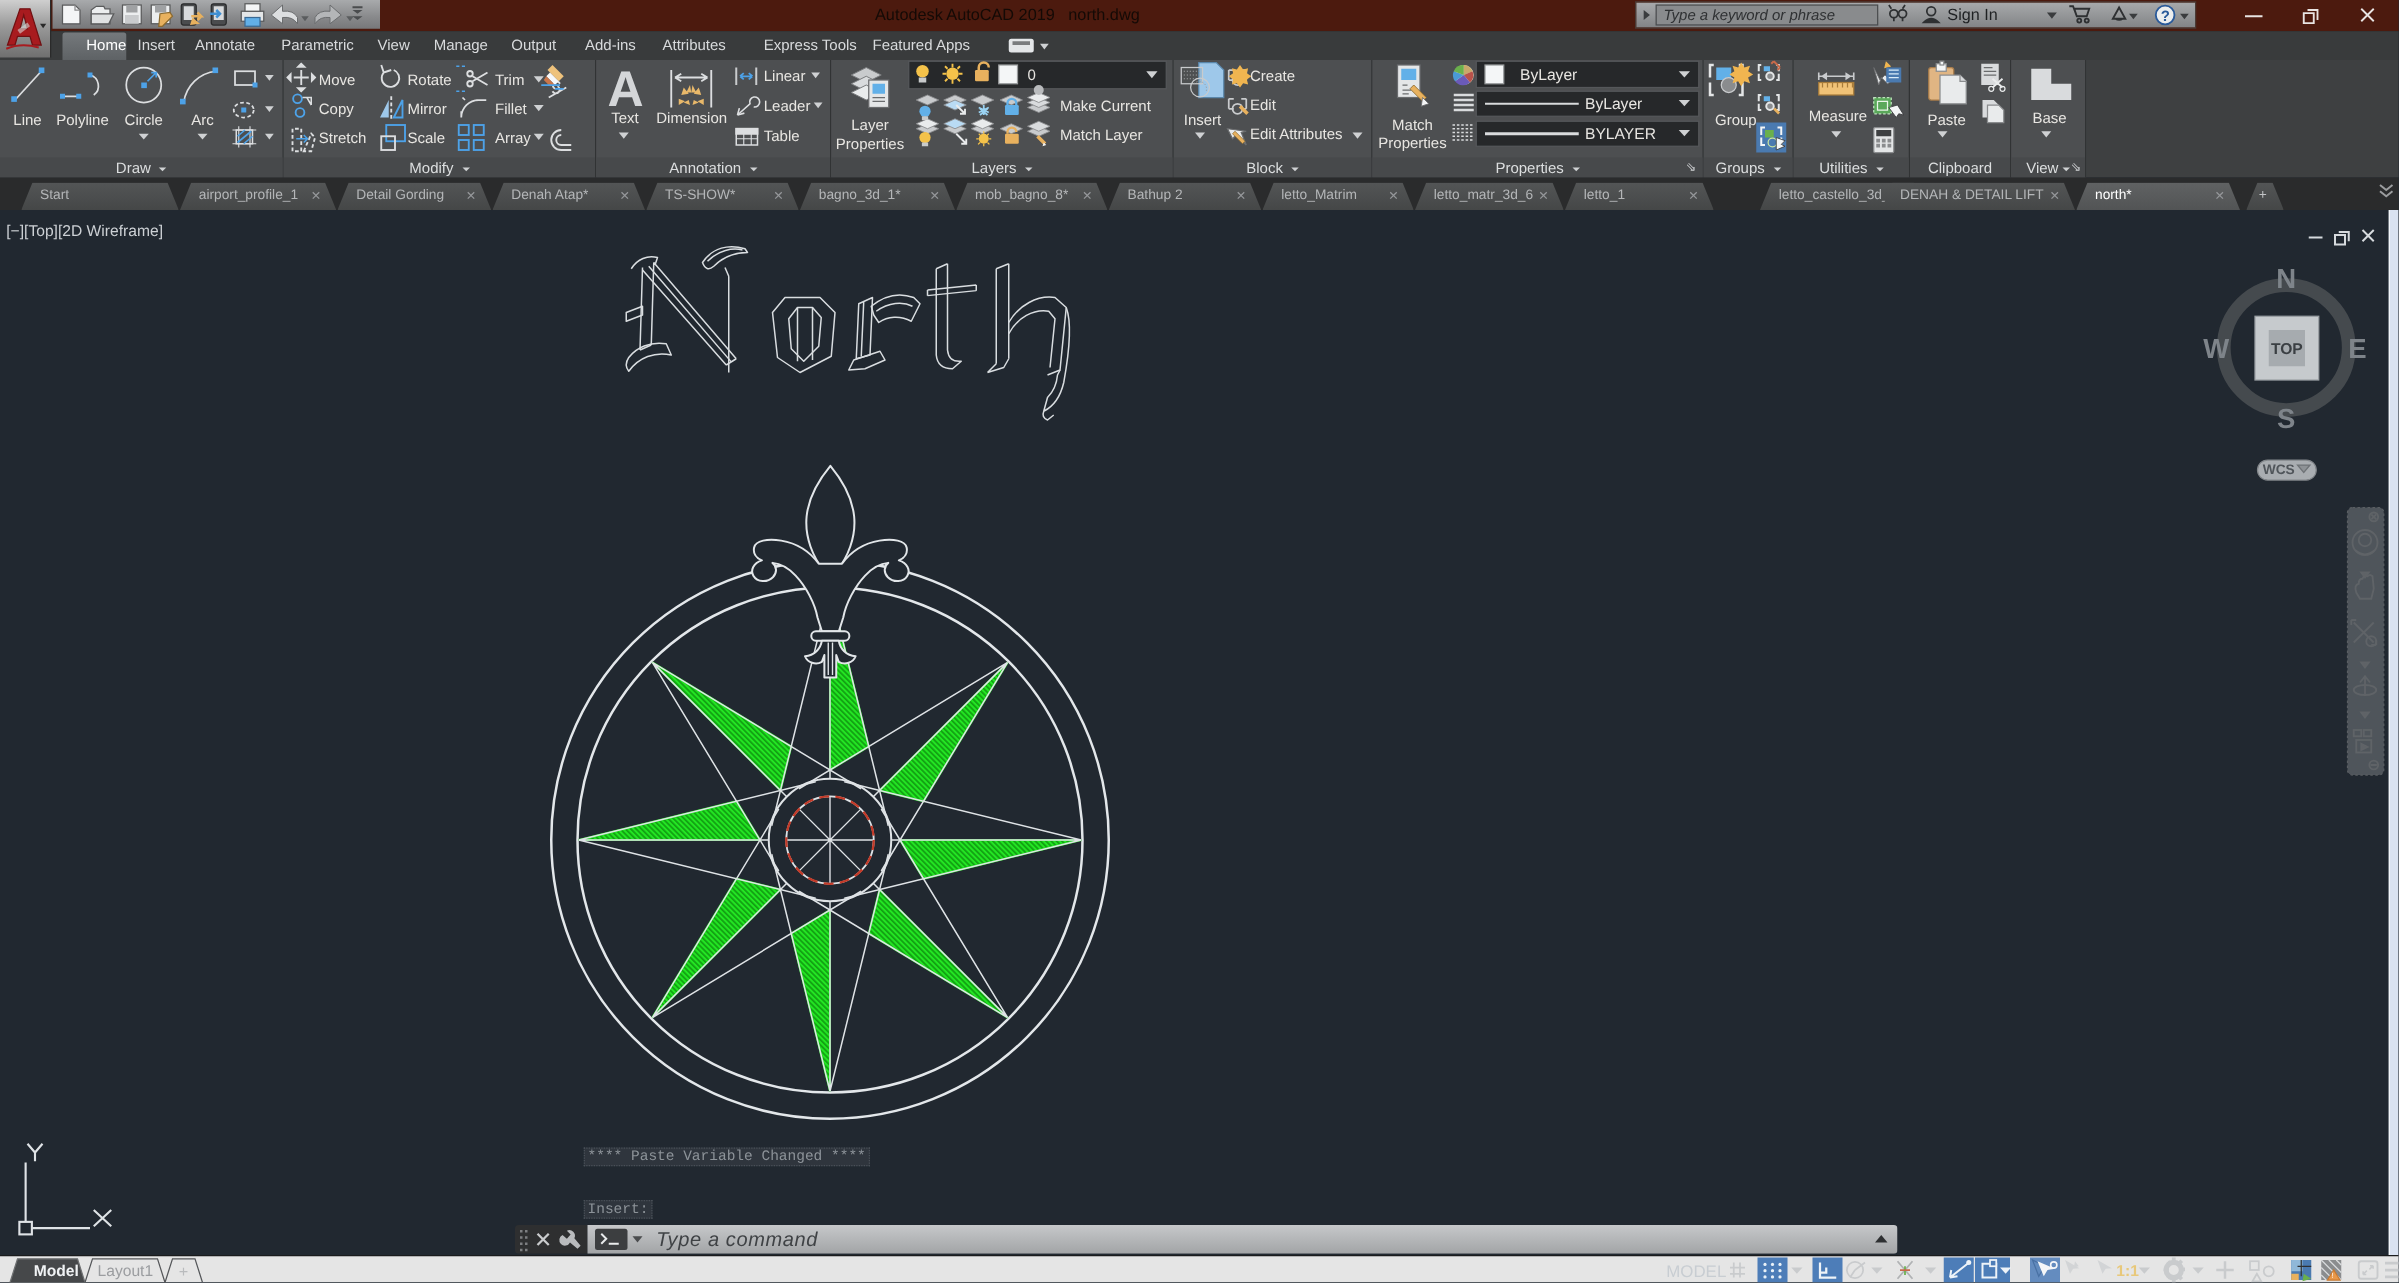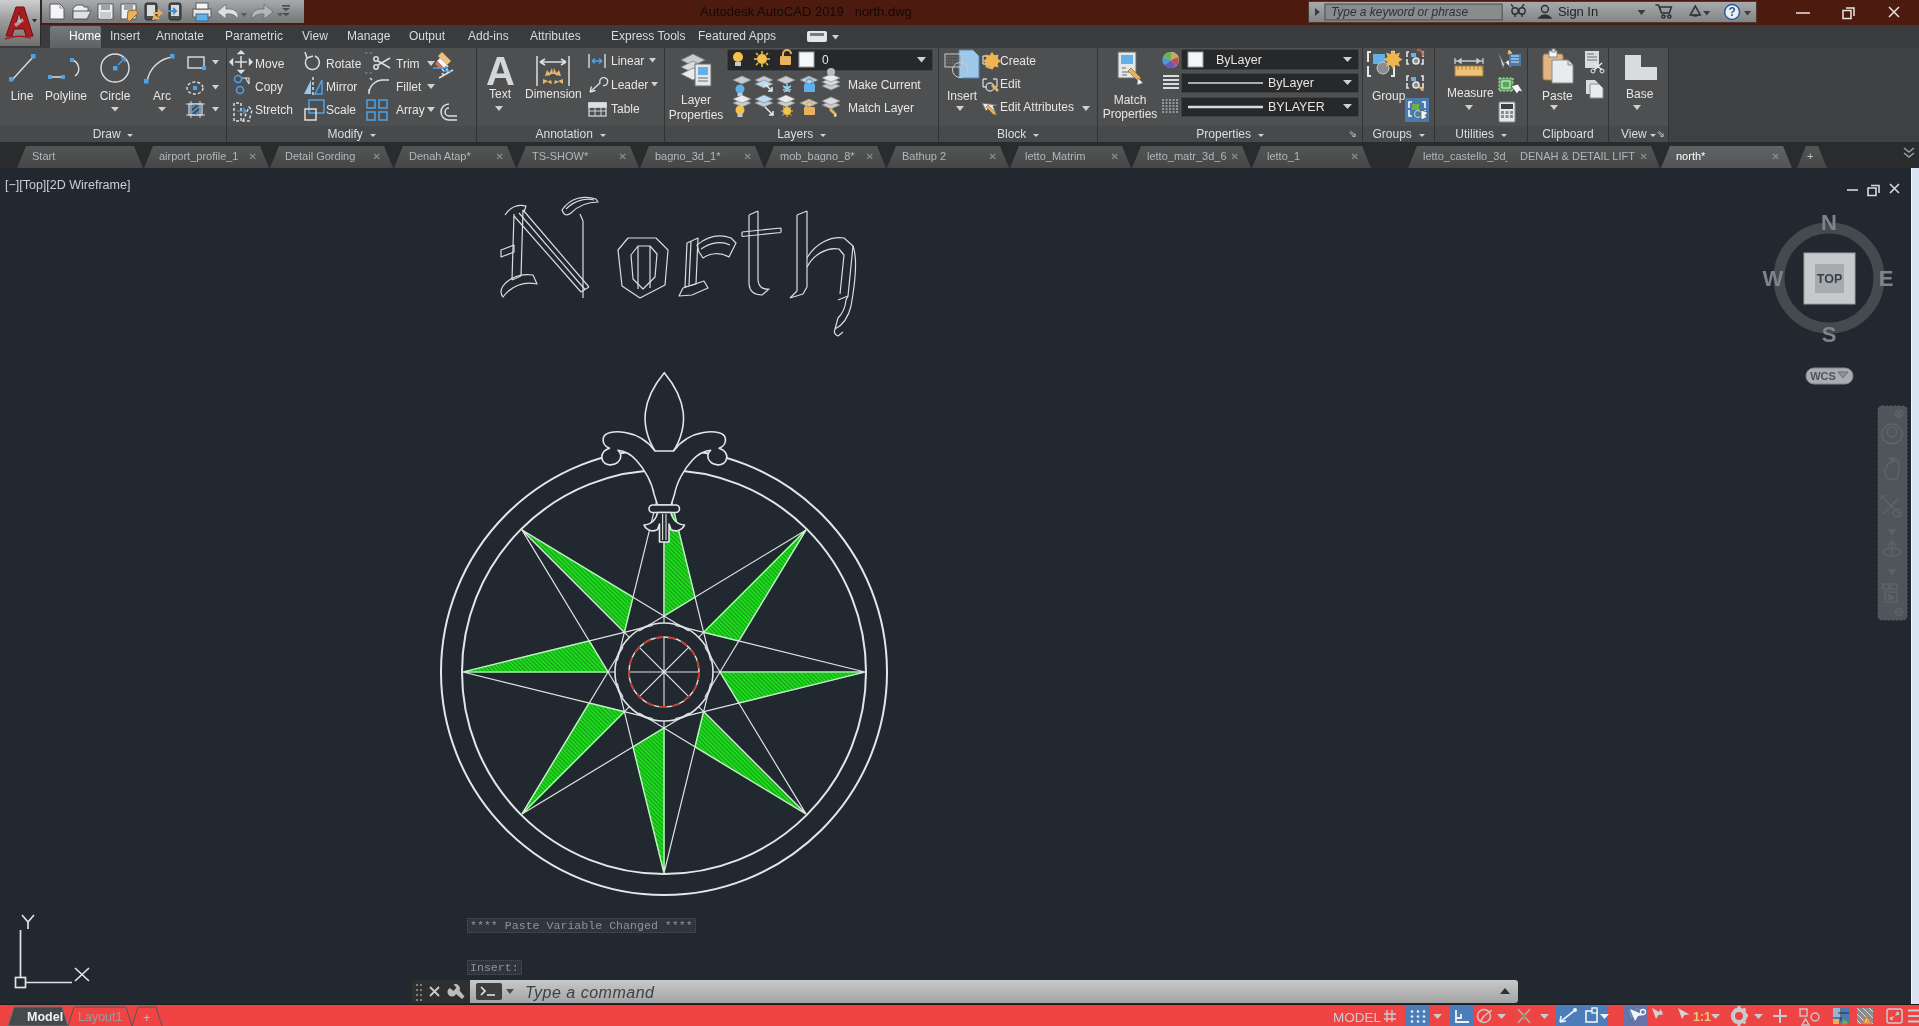--- a/index.html
+++ b/index.html
@@ -28,21 +28,21 @@
 
 #canvas{position:absolute;left:0;top:168px;width:1919px;height:836px;background:#212830;overflow:hidden}
 #vplabel{position:absolute;left:5px;top:10px;color:#ccd0d4;font-size:12.5px}
 #scrollstrip{position:absolute;left:1911px;top:0;width:8px;height:836px;background:#d9e2f1;border-left:1px solid #f4f7fb}
 .cmdhist{position:absolute;left:467px;color:#8d9399;font-size:11.6px;font-family:"Liberation Mono",monospace;background:#2f353d;border:1px dotted #4a5058;padding:0 2px;white-space:pre}
 
 #cmdbar{position:absolute;left:412px;top:980px;width:1106px;height:23px;border-radius:3px;overflow:hidden;display:flex}
 #cmdgrip{width:58px;height:23px;background:#2e2f30;position:relative}
 #cmdfield{flex:1;background:linear-gradient(#c6c8ca,#a2a4a6);position:relative}
 
-#statusbar{position:absolute;left:0;top:1004px;width:1919px;height:22px;background:#ef4444;border-top:1px solid #1a1b1c}
+#statusbar{position:absolute;left:0;top:1004px;width:1919px;height:22px;background:#e5e5e5;border-top:1px solid #1a1b1c}
 </style></head>
 <body>
 <div id="page">
 
 <div id="titlebar"></div>
 <div id="qat">
 <svg width="262" height="23" viewBox="0 0 262 23">
 <g>
 <path d="M8,4 h10 l4,4 v11 h-14 Z" fill="#f4f5f6" stroke="#5a5b5c" stroke-width="1"></path>
           <path d="M18,4 l0,4 4,0" fill="none" stroke="#8a8b8c"></path>

